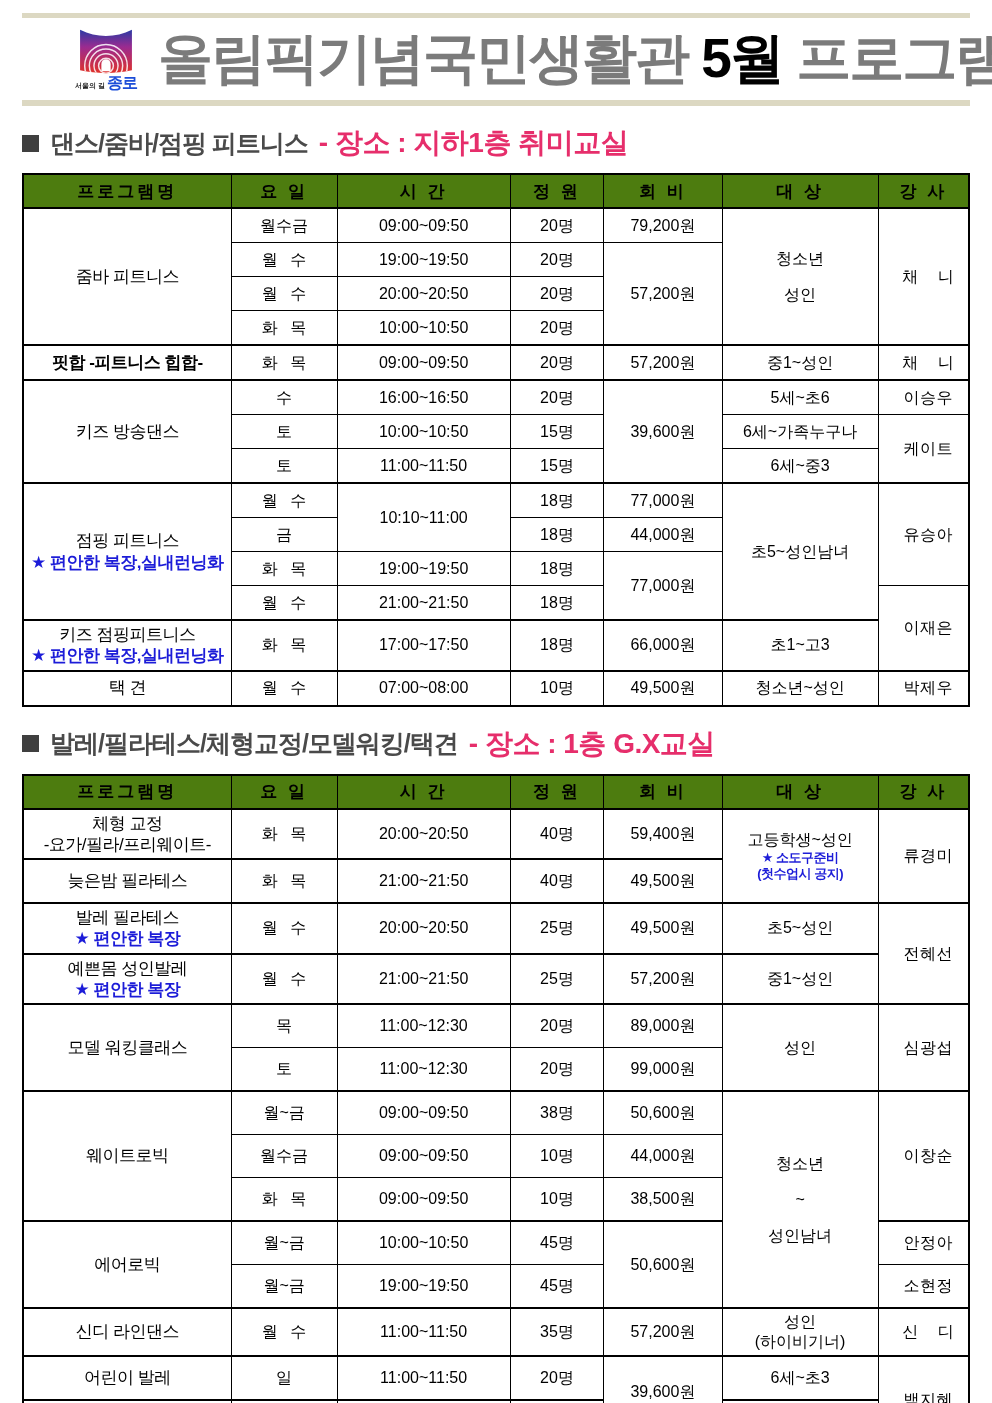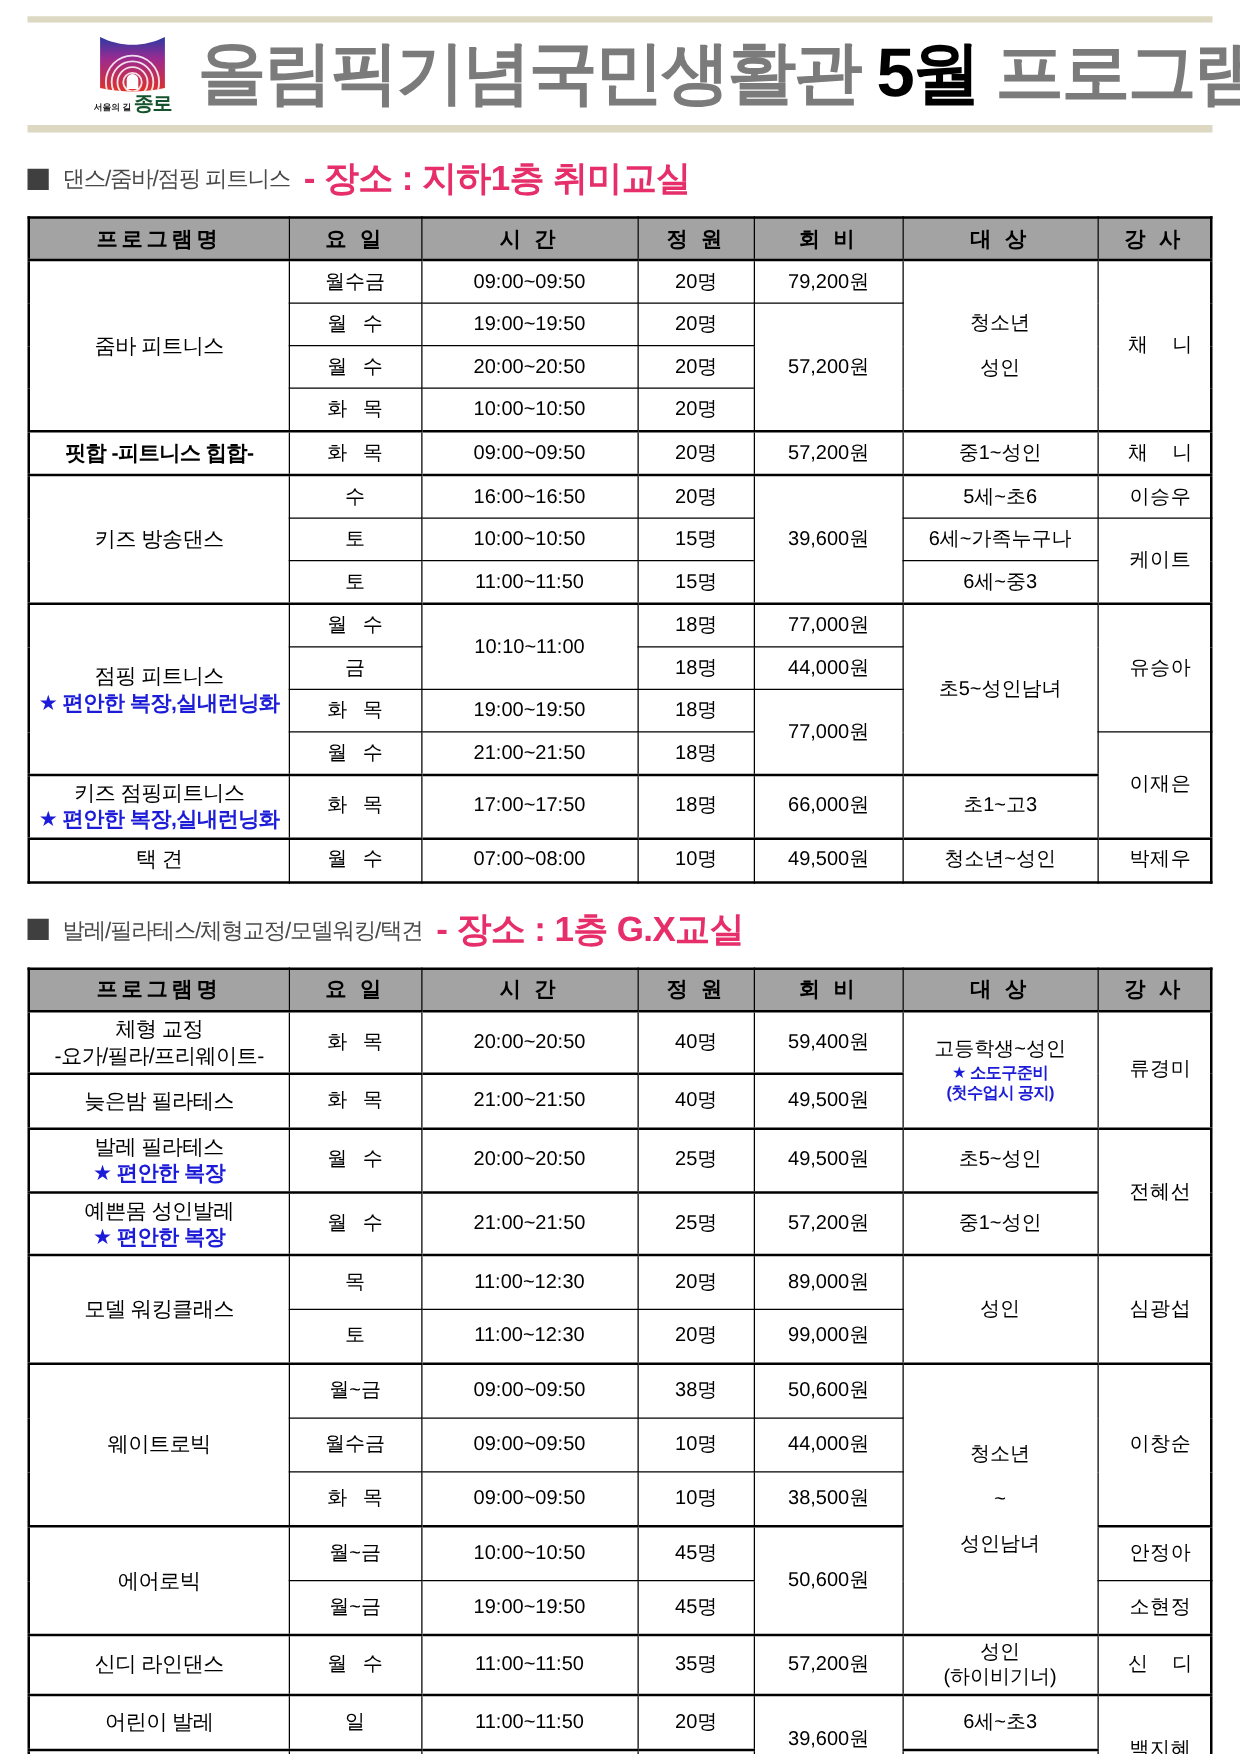--- a/index.html
+++ b/index.html
@@ -10,36 +10,36 @@
   }
   .page{padding:13px 22px 0 22px;}
   .deco-bar{height:5px;background:#DCD8C2;}
   .deco-bar.thick{height:6px;}
 
   
   .hdr{display:flex;align-items:center;gap:16px;padding:4px 0 4px 48px;}
   .logo{display:flex;flex-direction:column;align-items:center;width:72px;flex:0 0 auto;}
   .logo-text{display:flex;align-items:baseline;gap:2px;margin-top:-2px;white-space:nowrap;}
   .lt-small{font-size:7px;font-weight:700;color:#222;}
-  .lt-big{font-size:16px;font-weight:800;color:#14532d;letter-spacing:-1px;}
+  .lt-big{font-size:16px;font-weight:800;color:#1d4ed8;letter-spacing:-1px;}
   .main-title{font-size:55px;font-weight:800;color:#7b7b7b;letter-spacing:-2px;white-space:nowrap;}
   .main-title .month{color:#000;}
 
   
   .section-head{display:flex;align-items:center;gap:11px;margin:18px 0 11px 0;}
   .section-head.second{}
   .bullet{width:17px;height:17px;background:#3f3f3f;flex:0 0 auto;}
-  .sec-title{font-size:18px;font-weight:400;color:#4a4a4a;letter-spacing:-1px;white-space:nowrap;}
+  .sec-title{font-size:25px;font-weight:700;color:#4a4a4a;letter-spacing:-1px;white-space:nowrap;}
   .sec-loc{font-size:28px;font-weight:800;color:#e62e6b;letter-spacing:-0.5px;white-space:nowrap;}
 
   
   table.ptable{width:100%;border-collapse:collapse;table-layout:fixed;border:2px solid #000;}
   .ptable th,.ptable td{border:1px solid #000;text-align:center;vertical-align:middle;padding:3px 2px;}
   .ptable thead th{
-    background:#a3a3a3;font-weight:700;font-size:17px;letter-spacing:3px;height:26px;
+    background:#4d7c0f;font-weight:700;font-size:17px;letter-spacing:3px;height:26px;
     border-bottom:2px solid #000;
   }
   .ptable tr.g td{border-top:2px solid #000;}
   .t1 td{height:27px;}
   .t2 td{height:36px;}
   .c0{width:22.0%}.c1{width:11.2%}.c2{width:18.3%}.c3{width:9.9%}
   .c4{width:12.5%}.c5{width:16.5%}.c6{width:9.6%}
 
   td .ln{font-size:16px;line-height:1.25;}
   td[data-name="cell-program"] .ln{font-size:17px;letter-spacing:-0.5px;}

